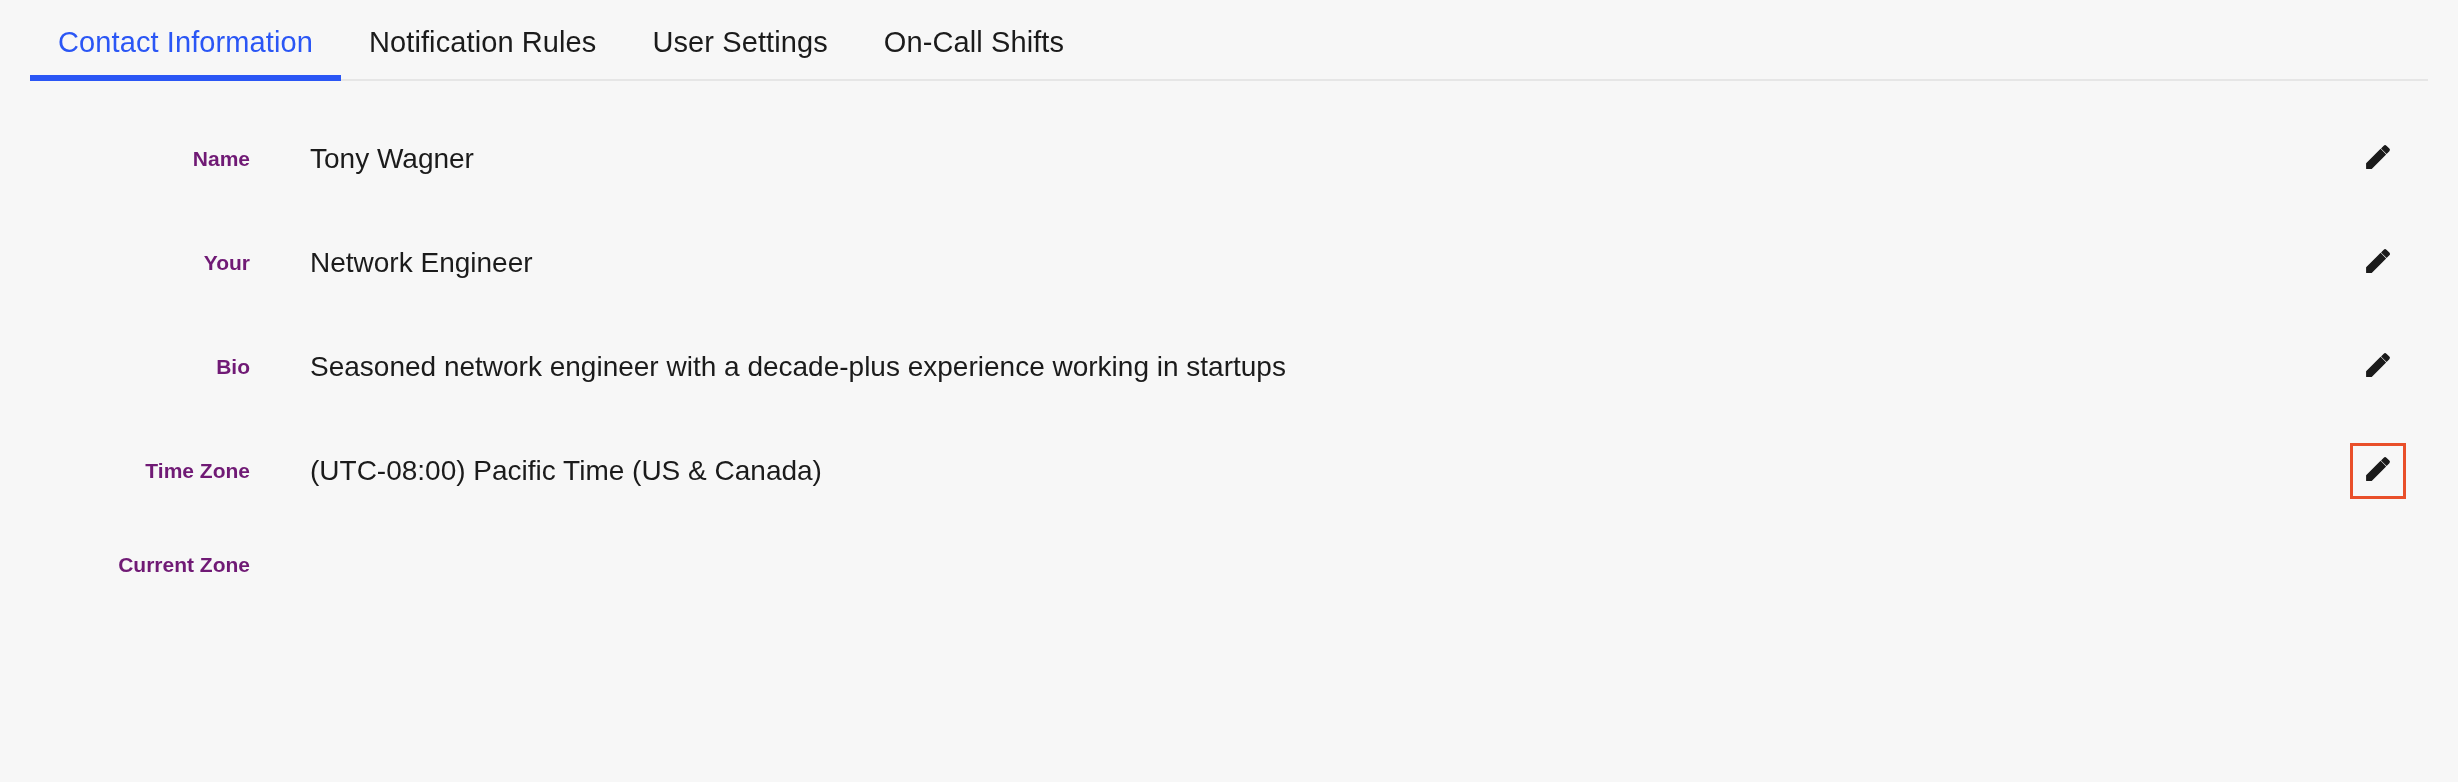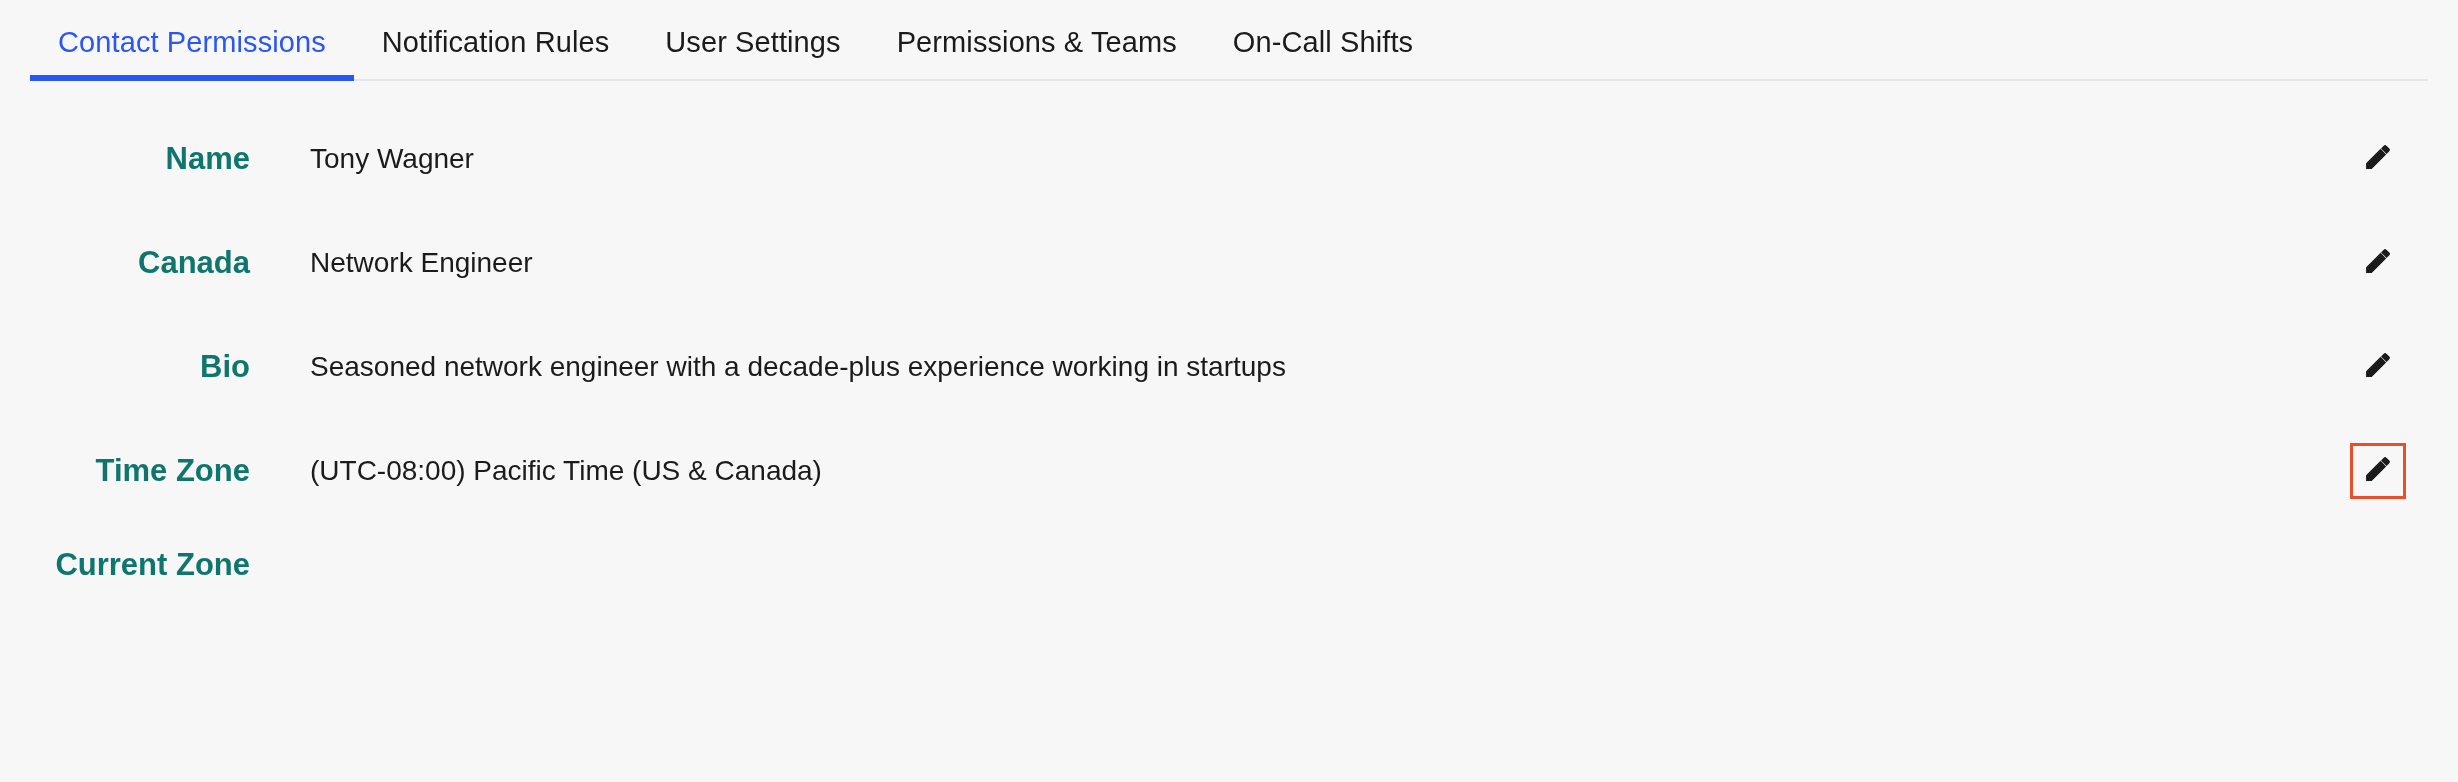--- a/index.html
+++ b/index.html
@@ -46,22 +46,22 @@
     .row {
       display: flex;
       align-items: center;
       margin-bottom: 48px;
       min-height: 36px;
     }
     .label {
       width: 260px;
       text-align: right;
       font-weight: 700;
-      font-size: 31px;
-      color: #0f766e;
+      font-size: 21px;
+      color: #701a75;
       padding-right: 60px;
       flex-shrink: 0;
     }
     .value {
       font-size: 28px;
       color: #1b1b1b;
       flex: 1;
     }
     .edit-wrap {
       width: 60px;
@@ -85,45 +85,44 @@
       width: 30px;
       height: 30px;
       stroke: #1b1b1b;
       fill: #1b1b1b;
     }
   </style>
 </head>
 <body>
 
 <div class="tabs">
-  <div class="tab active">Contact Permissions</div>
+  <div class="tab active">Contact Information</div>
   <div class="tab">Notification Rules</div>
   <div class="tab">User Settings</div>
-  <div class="tab">Permissions &amp; Teams</div>
   <div class="tab">On-Call Shifts</div>
 </div>
 
 <div class="content">
 
   <div class="row">
     <div class="label">Name</div>
     <div class="value">Tony Wagner</div>
     <div class="edit-wrap">
       <div class="edit-icon">
         <span>
           <svg viewBox="0 0 24 24">
               <path d="M3 17.25V21h3.75L17.81 9.94l-3.75-3.75L3 17.25zM20.71 7.04a1 1 0 0 0 0-1.41l-2.34-2.34a1 1 0 0 0-1.41 0l-1.83 1.83 3.75 3.75 1.83-1.83z"></path>
             </svg>
         </span>
       </div>
     </div>
   </div>
 
   <div class="row">
-    <div class="label">Canada</div>
+    <div class="label">Your</div>
     <div class="value">Network Engineer</div>
     <div class="edit-wrap">
       <div class="edit-icon">
         <span>
           <svg viewBox="0 0 24 24">
               <path d="M3 17.25V21h3.75L17.81 9.94l-3.75-3.75L3 17.25zM20.71 7.04a1 1 0 0 0 0-1.41l-2.34-2.34a1 1 0 0 0-1.41 0l-1.83 1.83 3.75 3.75 1.83-1.83z"></path>
             </svg>
         </span>
       </div>
     </div>

